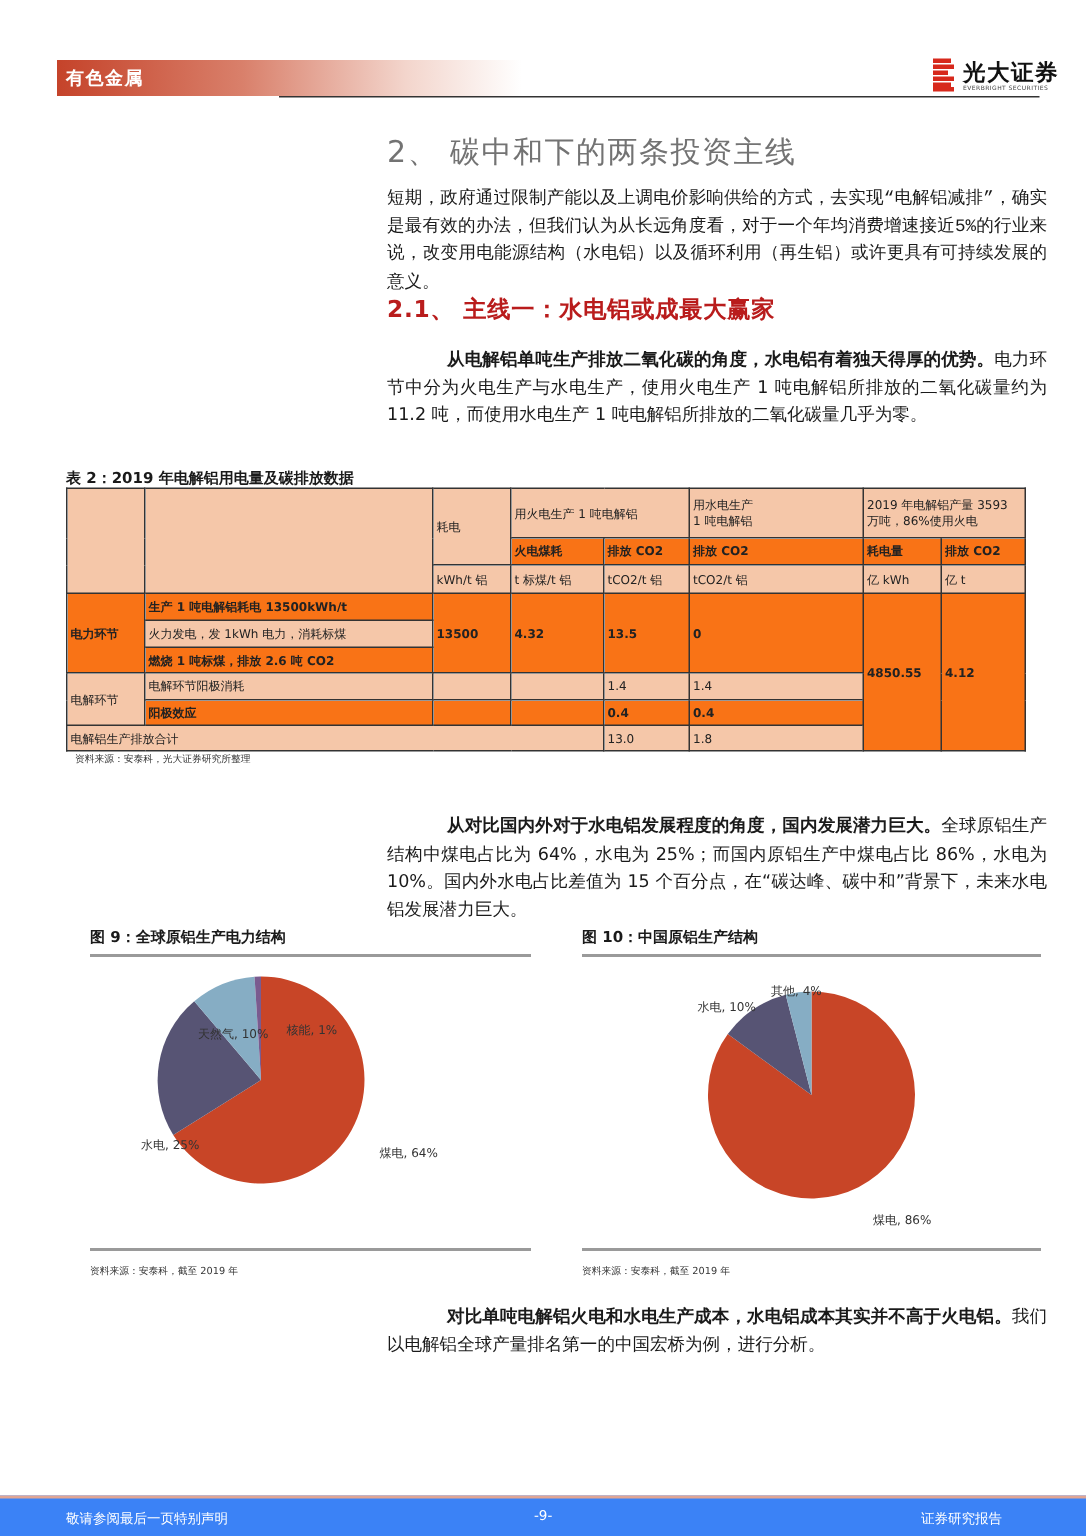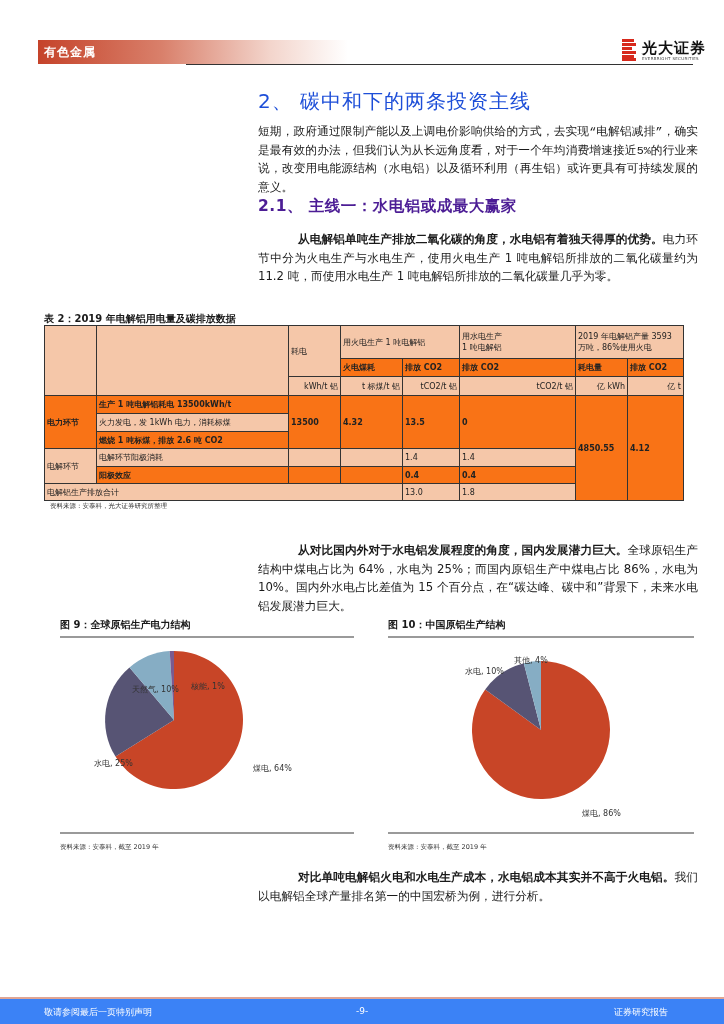--- a/index.html
+++ b/index.html
@@ -13,22 +13,22 @@
     background: linear-gradient(to right, #c5432a 0%, #d9806b 40%, #f3d5cc 75%, #ffffff 100%); }
   .hdr-text { left: 44px; top: 44px; font-size: 12px; font-weight: bold; color: #ffffff; letter-spacing: 1px; }
   .hdr-line { left: 186px; top: 64px; width: 507px; height: 1px; background: #333; }
   .logo { left: 622px; top: 39px; width: 120px; height: 24px; }
   .logo-mark { position: absolute; left: 0; top: 0; width: 14px; height: 22px; }
   .logo-mark i { position: absolute; left: 0; height: 3px; background: #d7291c; }
   .logo-cn { position: absolute; left: 20px; top: 0; font-size: 15px; font-weight: bold; color: #111; letter-spacing: 1px; }
   .logo-en { position: absolute; left: 20px; top: 17px; font-size: 4px; color: #444; letter-spacing: 0.3px; }
 
   
-  .h1 { left: 258px; top: 88px; font-size: 20px; color: #1d4ed8; letter-spacing: 1px; }
-  .h2 { left: 258px; top: 196px; font-size: 15.5px; font-weight: bold; color: #4c1d95; letter-spacing: 0.5px; }
+  .h1 { left: 258px; top: 88px; font-size: 20px; color: #737373; letter-spacing: 1px; }
+  .h2 { left: 258px; top: 196px; font-size: 15.5px; font-weight: bold; color: #b91c1c; letter-spacing: 0.5px; }
   .para { left: 258px; width: 440px; font-size: 11.7px; line-height: 18.5px; color: #1a1a1a; text-align: justify; }
   .para b { font-weight: bold; margin-left: 40px; }
 
   
   .tbl-title { left: 44px; top: 312px; font-size: 10px; font-weight: bold; color: #1a1a1a; }
   .tbl-src { left: 50px; top: 502px; font-size: 6.5px; color: #333; }
   table.data { position: absolute; left: 44px; top: 325px; border-collapse: collapse; font-size: 8px; color: #222; table-layout: fixed; }
   table.data td { border: 1px solid #333; padding: 0 2px; vertical-align: middle; white-space: nowrap; overflow: hidden; }
   .pk { background: #f5c7a9; }
   .wt { background: #f97316; font-weight: bold; }
@@ -91,21 +91,21 @@
 1 吨电解铝</td>
     <td class="pk" colspan="2" style="white-space:normal;line-height:11px;">2019 年电解铝产量 3593 万吨，86%使用火电</td>
   </tr>
   <tr style="height:18px;">
     <td class="wt">火电煤耗</td>
     <td class="wt">排放 CO2</td>
     <td class="wt">排放 CO2</td>
     <td class="wt">耗电量</td>
     <td class="wt">排放 CO2</td>
   </tr>
-  <tr style="height:19px;text-align:right;">
+  <tr style="height:19px;">
     <td class="pk">kWh/t 铝</td>
     <td class="pk">t 标煤/t 铝</td>
     <td class="pk">tCO2/t 铝</td>
     <td class="pk">tCO2/t 铝</td>
     <td class="pk">亿 kWh</td>
     <td class="pk">亿 t</td>
   </tr>
   <tr style="height:18px;">
     <td class="wt" rowspan="3">电力环节</td>
     <td class="wt">生产 1 吨电解铝耗电 13500kWh/t</td>

